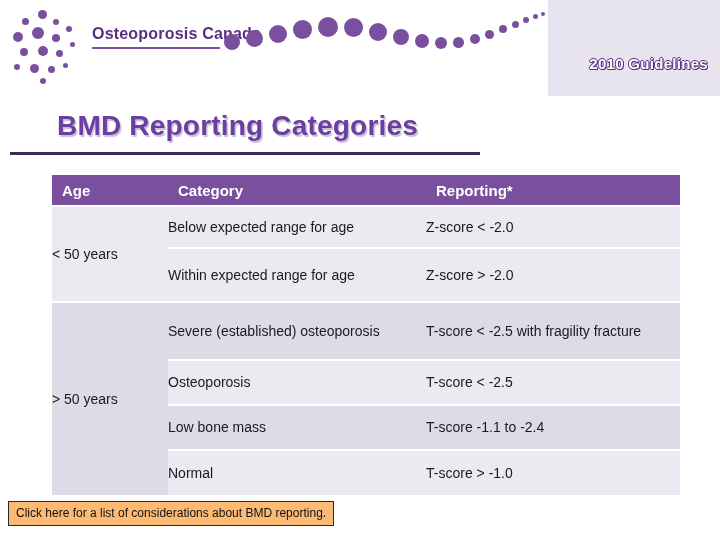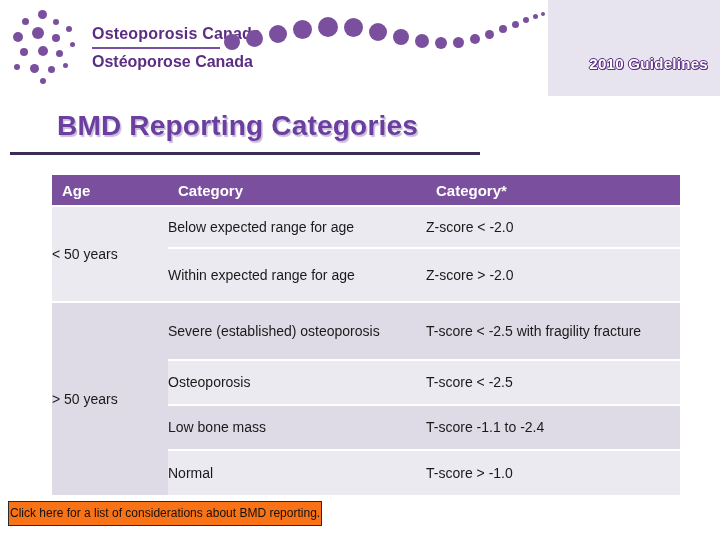--- a/index.html
+++ b/index.html
@@ -171,22 +171,22 @@
     background: #ffffff;
     padding: 0;
   }
 
   
   .footer-box {
     position: absolute;
     left: 8px;
     bottom: 14px;
     border: 1px solid #2b2b2b;
-    background: #f97316;
-    padding: 4px 1px;
+    background: #fdba74;
+    padding: 4px 7px;
     font-size: 12px;
     color: #111111;
     line-height: 15px;
   }
 </style>
 </head>
 <body>
 
 <div class="header-bg"></div>
 
@@ -204,21 +204,20 @@
     <span style="left:48px; top:42px; width:7px; height:7px;"></span>
     <span style="left:62px; top:34px; width:5px; height:5px;"></span>
     <span style="left:6px; top:56px; width:6px; height:6px;"></span>
     <span style="left:22px; top:56px; width:9px; height:9px;"></span>
     <span style="left:40px; top:58px; width:7px; height:7px;"></span>
     <span style="left:55px; top:55px; width:5px; height:5px;"></span>
     <span style="left:32px; top:70px; width:6px; height:6px;"></span>
   </div>
   <div class="logo-text">Osteoporosis Canada</div>
   <div class="logo-rule"></div>
-  <div class="logo-text2">Ostéoporose Canada</div>
 
   <div class="wave">
     <span style="left:0px;  top:34px; width:16px; height:16px;"></span>
     <span style="left:22px; top:30px; width:17px; height:17px;"></span>
     <span style="left:45px; top:25px; width:18px; height:18px;"></span>
     <span style="left:69px; top:20px; width:19px; height:19px;"></span>
     <span style="left:94px; top:17px; width:20px; height:20px;"></span>
     <span style="left:120px;top:18px; width:19px; height:19px;"></span>
     <span style="left:145px;top:23px; width:18px; height:18px;"></span>
     <span style="left:169px;top:29px; width:16px; height:16px;"></span>
@@ -243,21 +242,21 @@
 <table class="bmd-table">
   <colgroup>
     <col class="col-age">
       <col class="col-cat">
       <col class="col-cri">
   </colgroup>
   <tbody>
     <tr class="hdr">
       <td>Age</td>
       <td>Category</td>
-      <td>Category*</td>
+      <td>Reporting*</td>
     </tr>
     <tr>
         <td class="sep" colspan="3"></td>
       </tr>
 
     <tr class="r1 row-a">
       <td class="age-cell age-a" rowspan="3">&lt; 50 years</td>
       <td class="cell">Below expected range for age</td>
       <td class="cell">Z-score &lt; -2.0</td>
     </tr>

